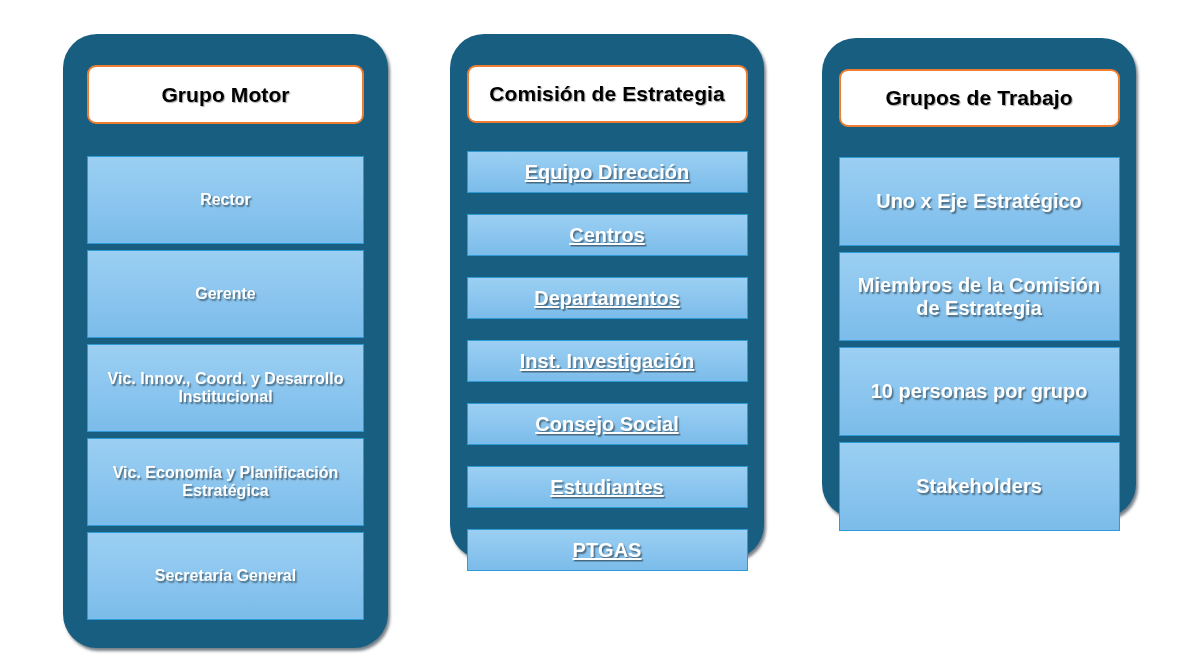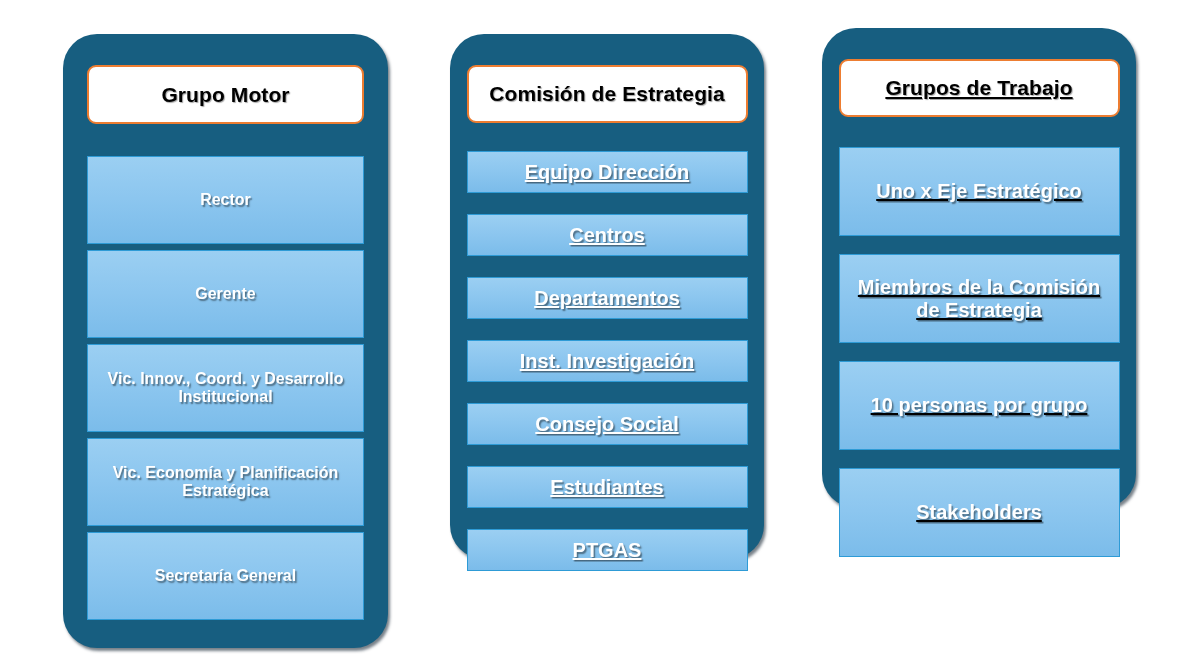--- a/index.html
+++ b/index.html
@@ -67,29 +67,29 @@
     color: #FFFFFF;
     font-weight: bold;
     text-shadow: 1.5px 1.5px 1.5px rgba(0, 0, 0, 0.45);
     line-height: 1.12;
     padding: 2px 6px;
   }
 
   
   #panel-grupo-motor   { left: 63px;  top: 34px; width: 325px; height: 614px; }
   #panel-comision      { left: 450px; top: 34px; width: 314px; height: 525px; }
-  #panel-grupos        { left: 822px; top: 28px; width: 314px; height: 480px; text-decoration: underline; }
+  #panel-grupos        { left: 822px; top: 38px; width: 314px; height: 480px; }
 
   #panel-grupo-motor .panel-header { margin-top: 31px; width: 277px; height: 59px; }
   #panel-comision    .panel-header { margin-top: 31px; width: 281px; height: 58px; }
   #panel-grupos      .panel-header { margin-top: 31px; width: 281px; height: 58px; }
 
   #panel-grupo-motor .items { margin-top: 32px; }
   #panel-comision    .items { margin-top: 28px; }
-  #panel-grupos      .items { margin-top: 30px; gap: 12px; }
+  #panel-grupos      .items { margin-top: 30px; }
 
   
   #panel-grupo-motor .item {
     width: 277px;
     height: 88px;
     margin-bottom: 6px;
     font-size: 16px;
   }
   #panel-grupo-motor .item:last-child { margin-bottom: 0; }
 

